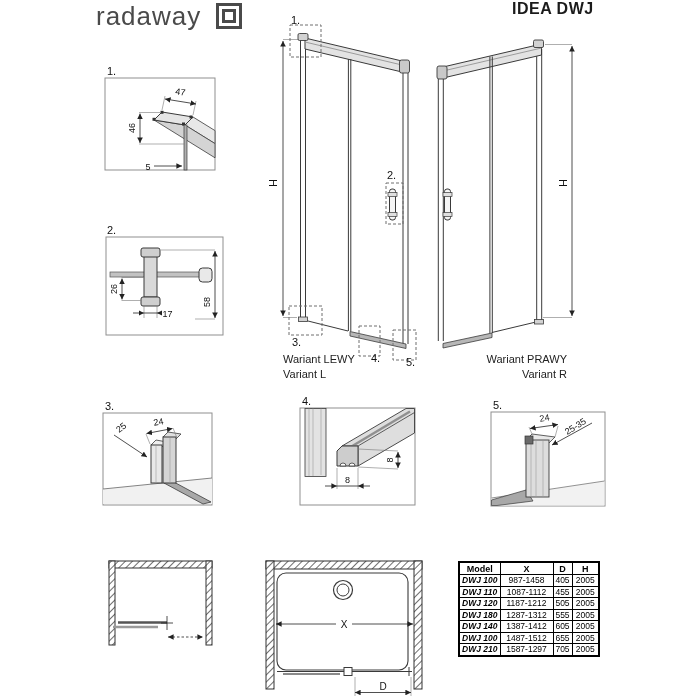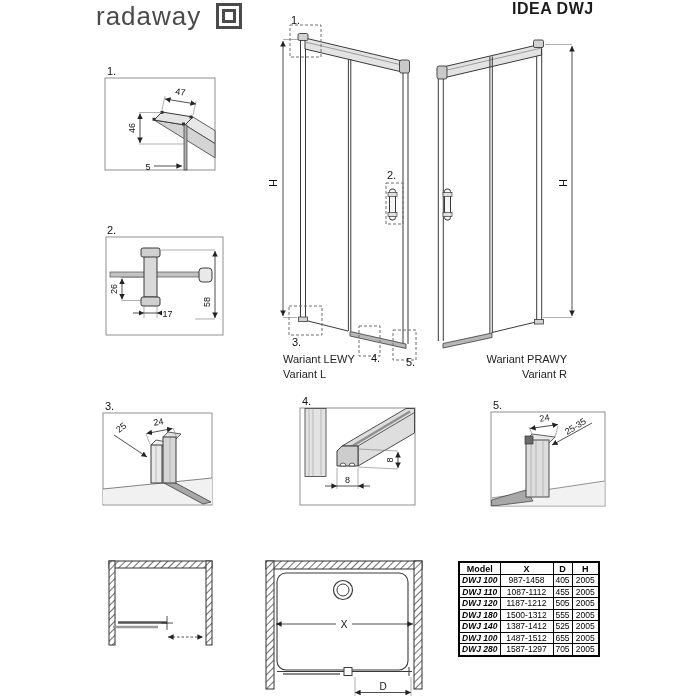--- a/index.html
+++ b/index.html
@@ -288,38 +288,38 @@
             <td>2005</td>
           </tr>
           <tr>
             <td class="model">DWJ 120</td>
             <td>1187-1212</td>
             <td>505</td>
             <td>2005</td>
           </tr>
           <tr>
             <td class="model">DWJ 180</td>
-            <td>1500-1312</td>
+            <td>1287-1312</td>
             <td>555</td>
             <td>2005</td>
           </tr>
           <tr>
             <td class="model">DWJ 140</td>
             <td>1387-1412</td>
-            <td>525</td>
+            <td>605</td>
             <td>2005</td>
           </tr>
           <tr>
             <td class="model">DWJ 100</td>
             <td>1487-1512</td>
             <td>655</td>
             <td>2005</td>
           </tr>
           <tr>
-            <td class="model">DWJ 280</td>
+            <td class="model">DWJ 210</td>
             <td>1587-1297</td>
             <td>705</td>
             <td>2005</td>
           </tr>
         </tbody>
   </table>
 </div>
 
 </div>
 

